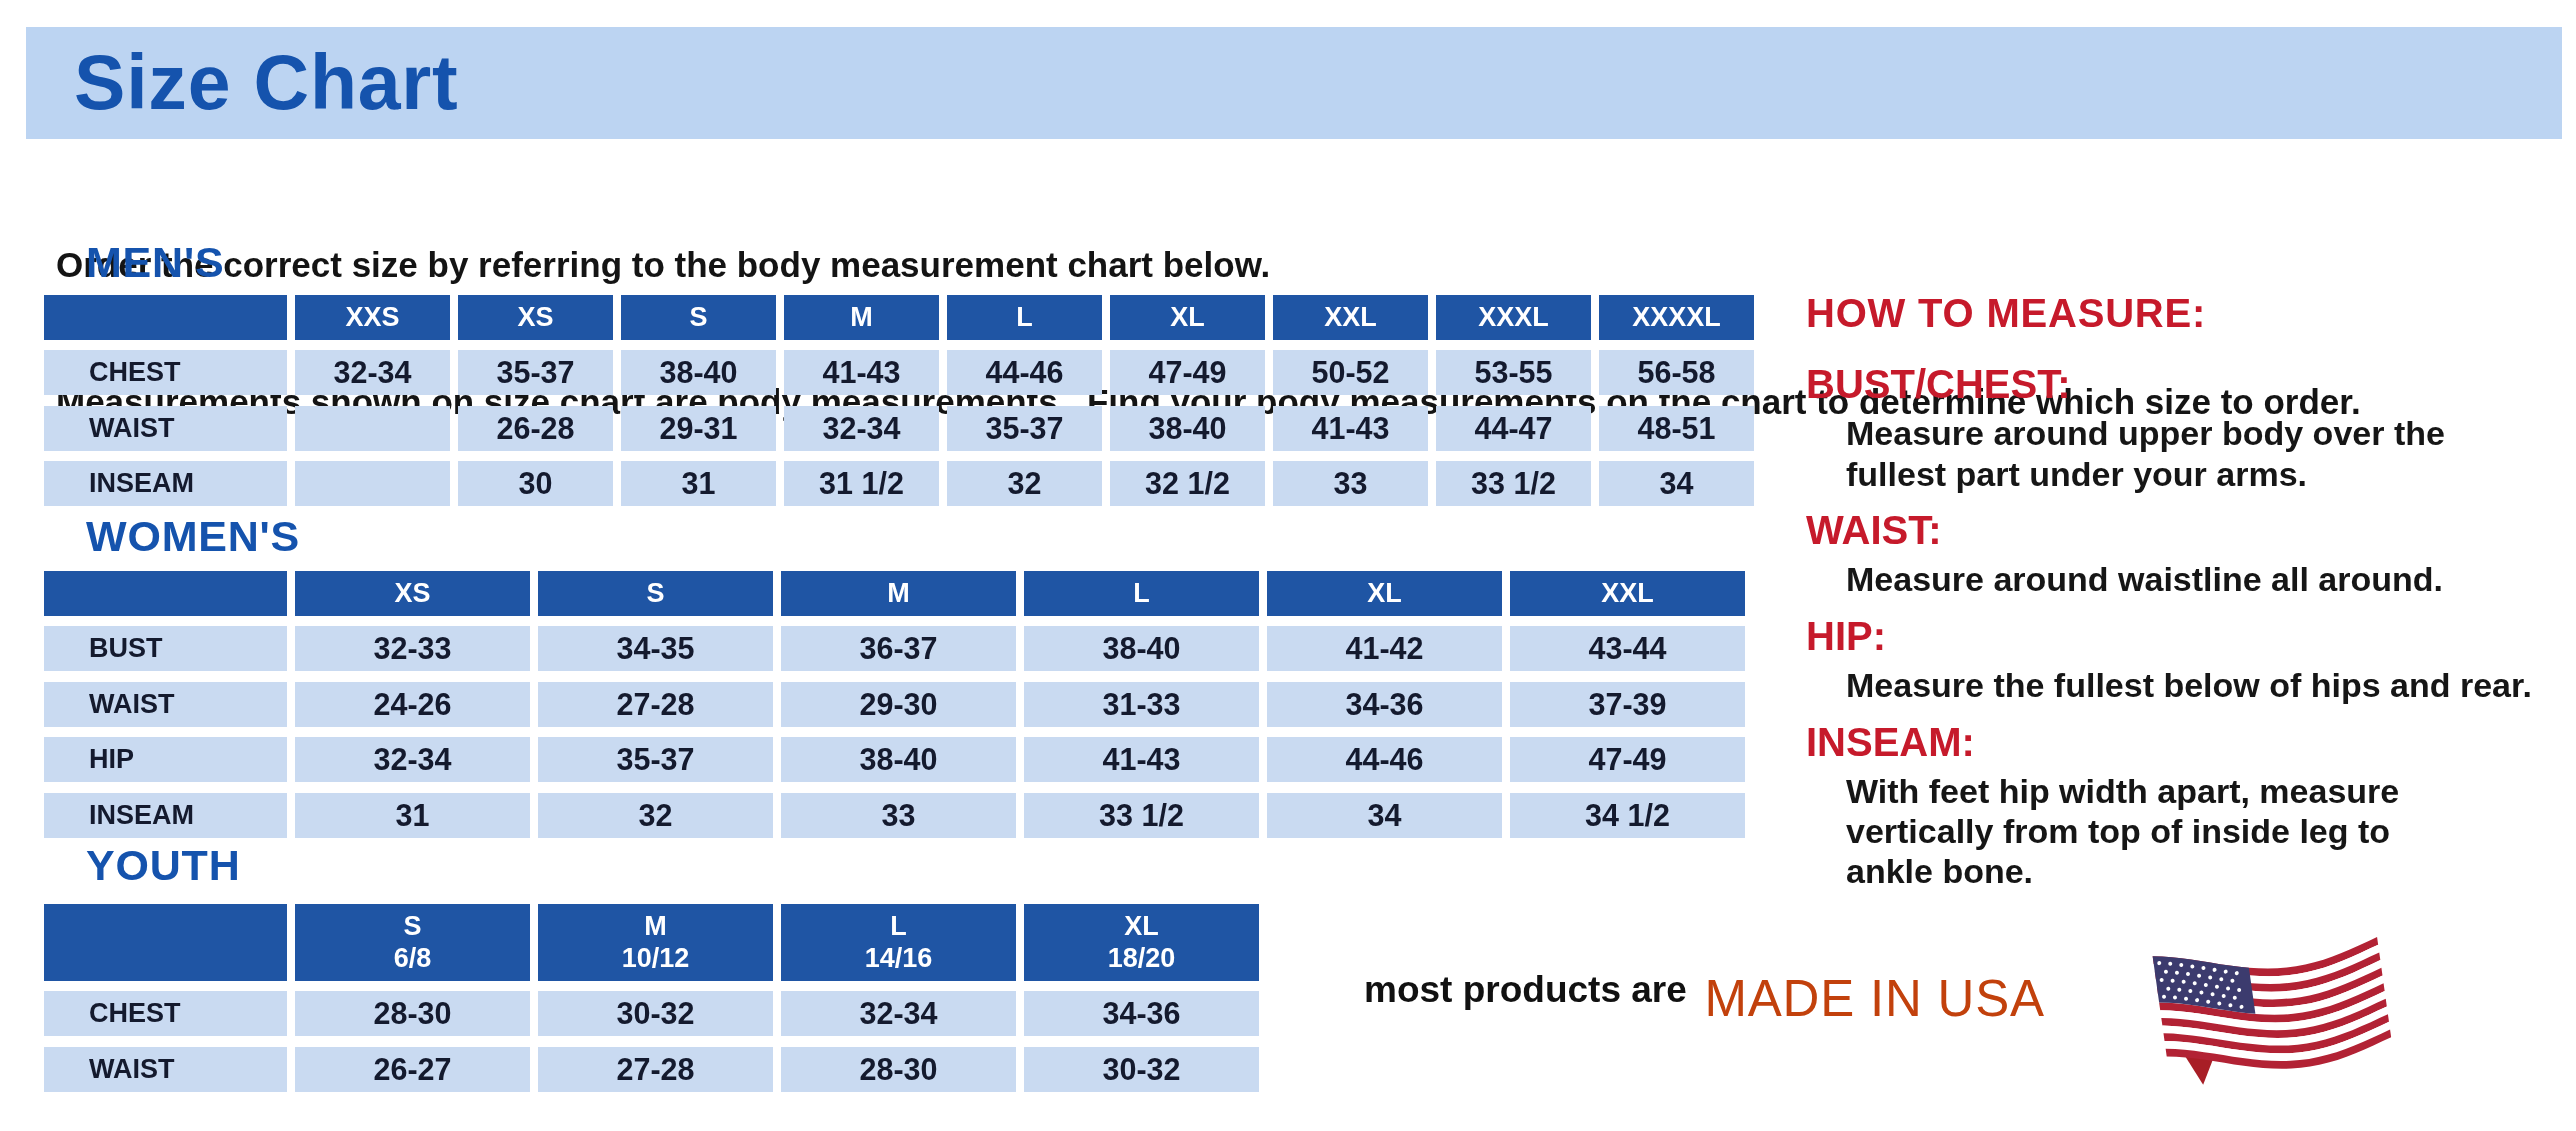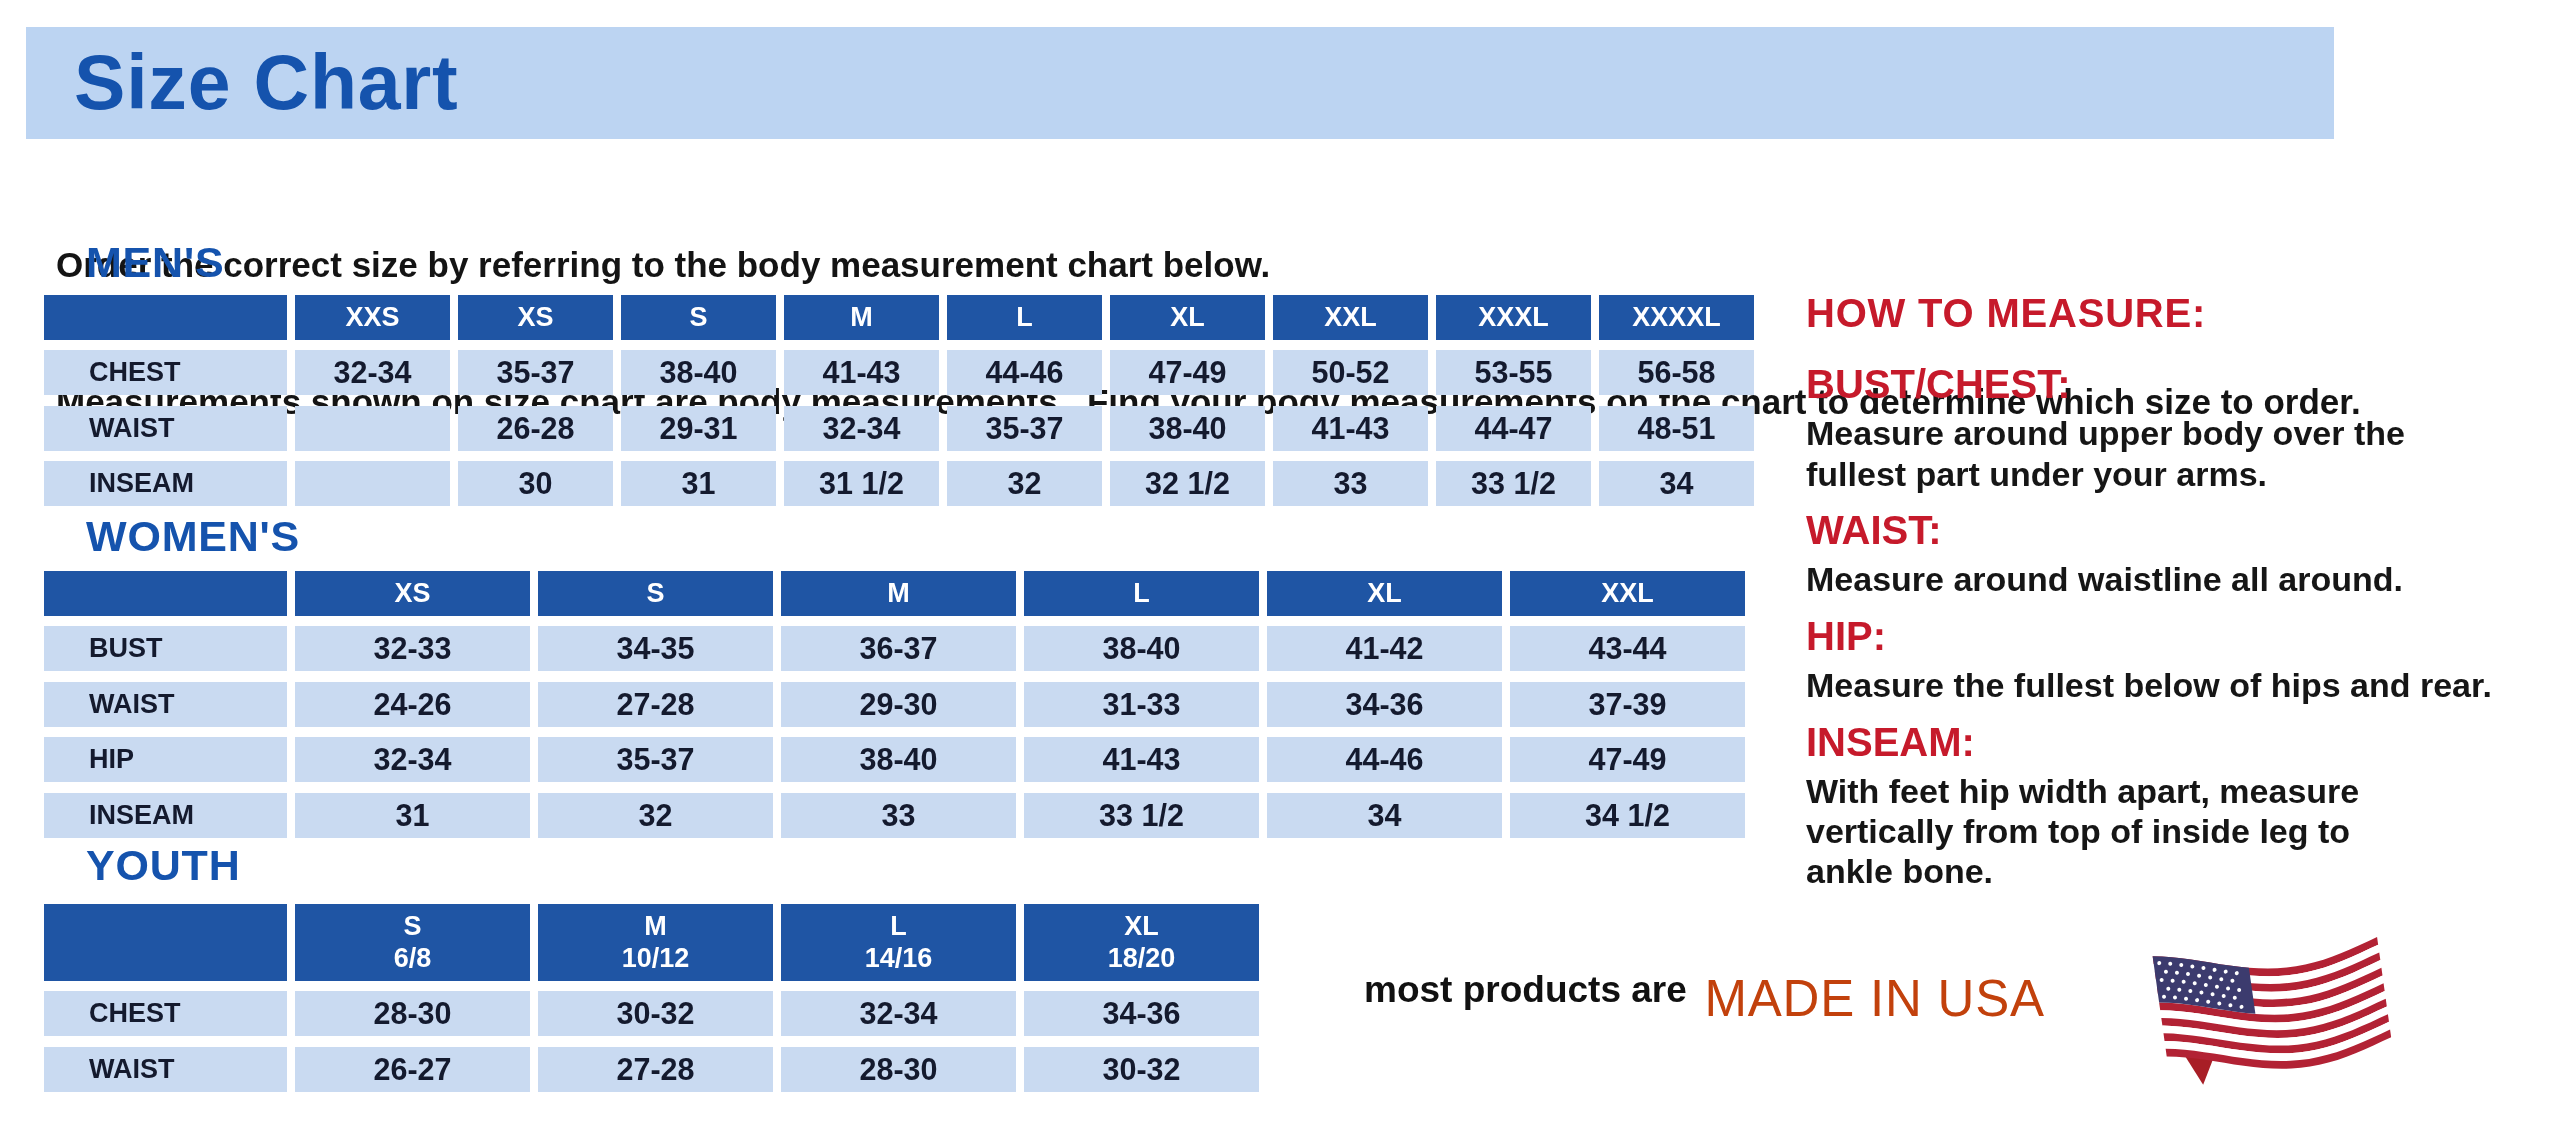--- a/index.html
+++ b/index.html
@@ -2,21 +2,21 @@
 <html style="font-size:13px"><head>
 <meta charset="utf-8">
 <style>
   html,body{margin:0;padding:0;}
   body{
     width:2576px;height:1132px;position:relative;background:#ffffff;
     font-family:"Liberation Sans","DejaVu Sans",sans-serif;overflow:hidden;
     color:var(--text,#161616);
   }
   
-  .band{position:absolute;left:26px;top:26.5px;width:2308px;height:112px;
+  .band{position:absolute;left:26px;top:26.5px;width:2536px;height:112px;
         background:var(--band,#bcd4f2);display:flex;align-items:center;}
   .page-title{margin-left:48px;font-size:77px;font-weight:bold;color:var(--accent,#1553ad);letter-spacing:0.8px;}
   
   .intro{position:absolute;left:56px;top:151px;font-size:35px;font-weight:600;
          line-height:1.3;color:#141414;white-space:pre-wrap;}
   
   .section-title{position:absolute;left:50px;font-size:43px;font-weight:bold;
                  color:var(--accent,#1553ad);letter-spacing:0.8px;margin-left:36px;}
   #mens-title{top:238px;}
   #womens-title{top:512px;}
@@ -30,21 +30,21 @@
   .th{background:var(--thead,#1f55a4);color:#ffffff;font-weight:bold;font-size:27px;
       display:flex;align-items:center;justify-content:center;text-align:center;
       white-space:pre-line;line-height:1.18;}
   .td{background:var(--cell,#c9daf1);color:var(--celltext,#141a2e);font-weight:bold;font-size:30.5px;
       display:flex;align-items:center;justify-content:center;}
   .rowlabel{justify-content:flex-start;padding-left:45px;font-size:27px;box-sizing:border-box;}
   
   .howto{position:absolute;left:1806px;top:291px;width:770px;}
   .howto-title{font-size:40px;font-weight:bold;color:var(--red,#c61a2b);letter-spacing:0.8px;margin-bottom:26px;}
   .howto-label{font-size:40px;font-weight:bold;color:var(--red,#c61a2b);margin:14.4px 0 6.4px;}
-  .howto-text{font-size:34px;font-weight:600;color:#161616;line-height:1.18;white-space:pre-line;}
+  .howto-text{font-size:34px;font-weight:600;color:#161616;line-height:1.18;white-space:pre-line;margin-left:40px;}
   
   .footer{position:absolute;left:1364px;top:969px;display:flex;align-items:flex-start;gap:17.7px;}
   .footer-prefix{font-size:37px;font-weight:600;color:#111111;}
   .footer-made{font-size:51px;font-weight:500;color:#c2410c;letter-spacing:0.8px;}
   .flag{position:absolute;left:2151px;top:923px;width:241px;height:165px;}
   .flag svg{width:100%;height:100%;}
 </style>
 </head>
 <body style="--band: #bcd4f2; --accent: #1553ad; --thead: #1f55a4; --cell: #c9daf1; --celltext: #141a2e; --red: #c61a2b; --text: #161616;">
 

